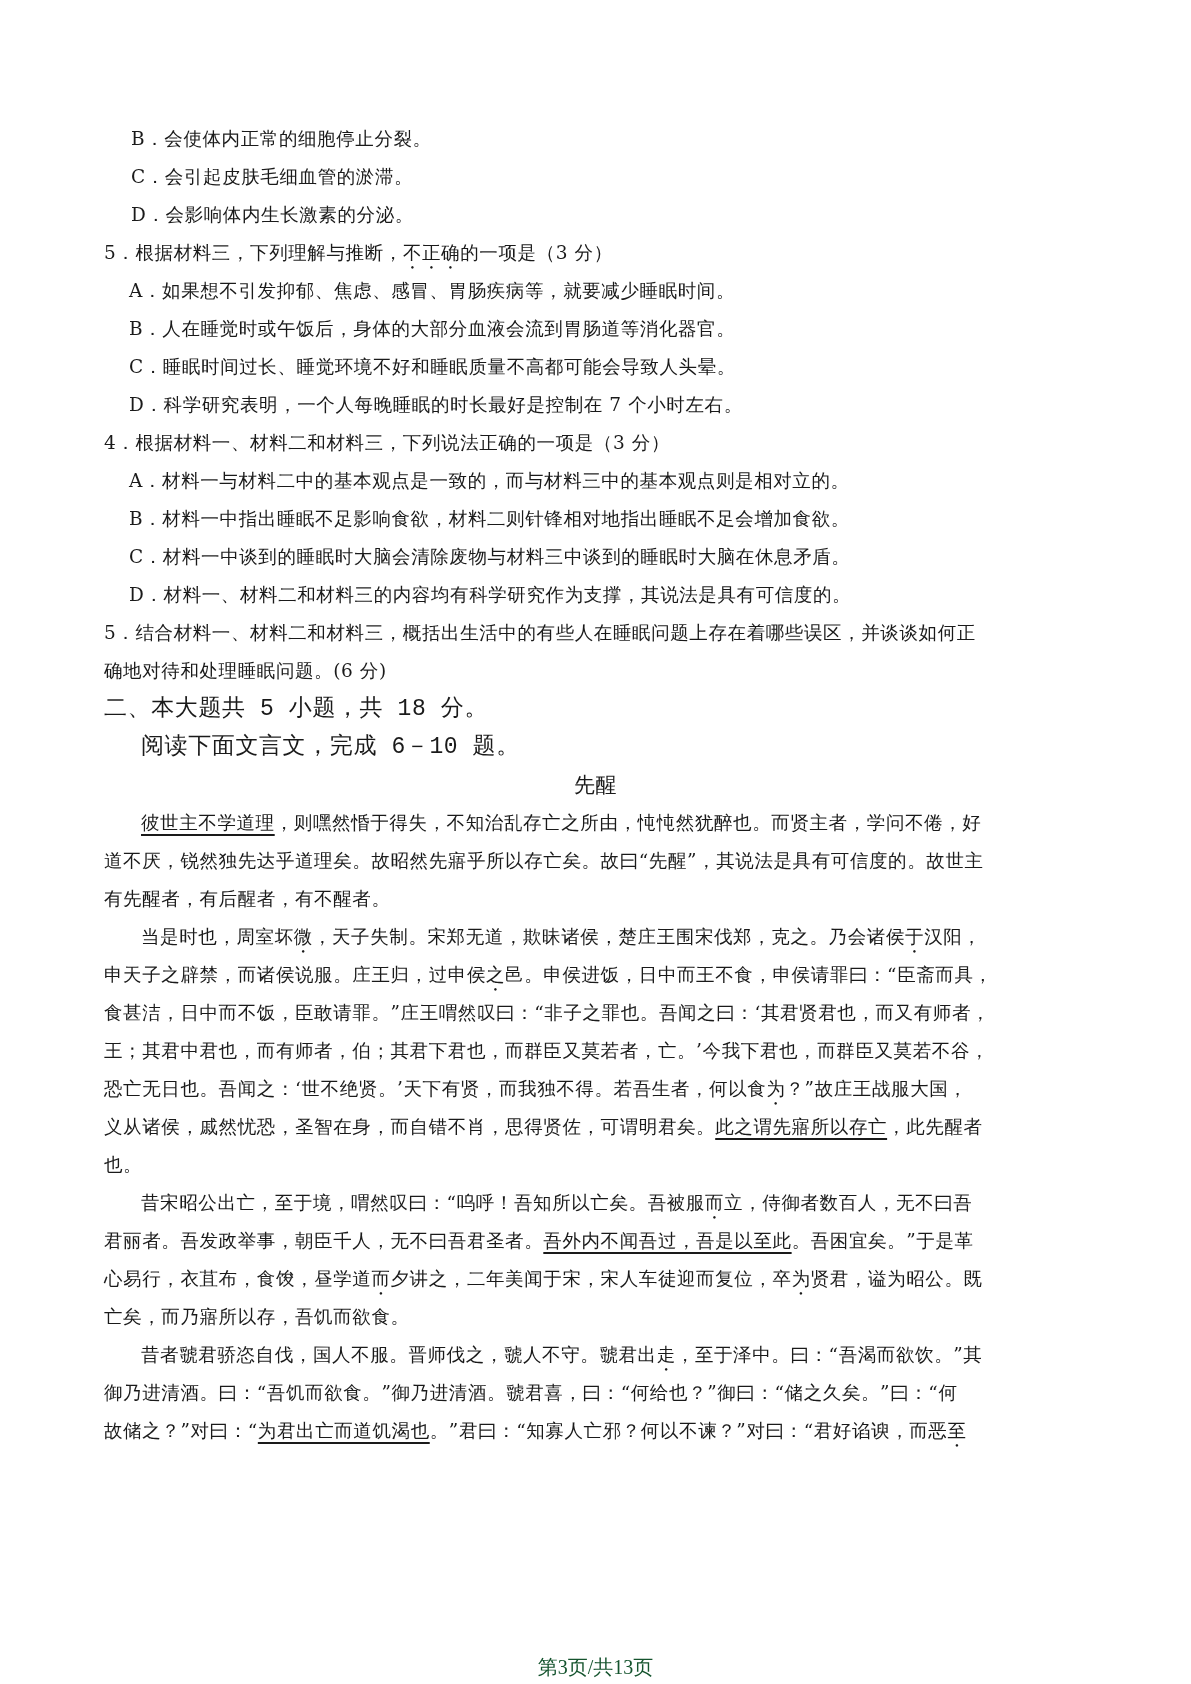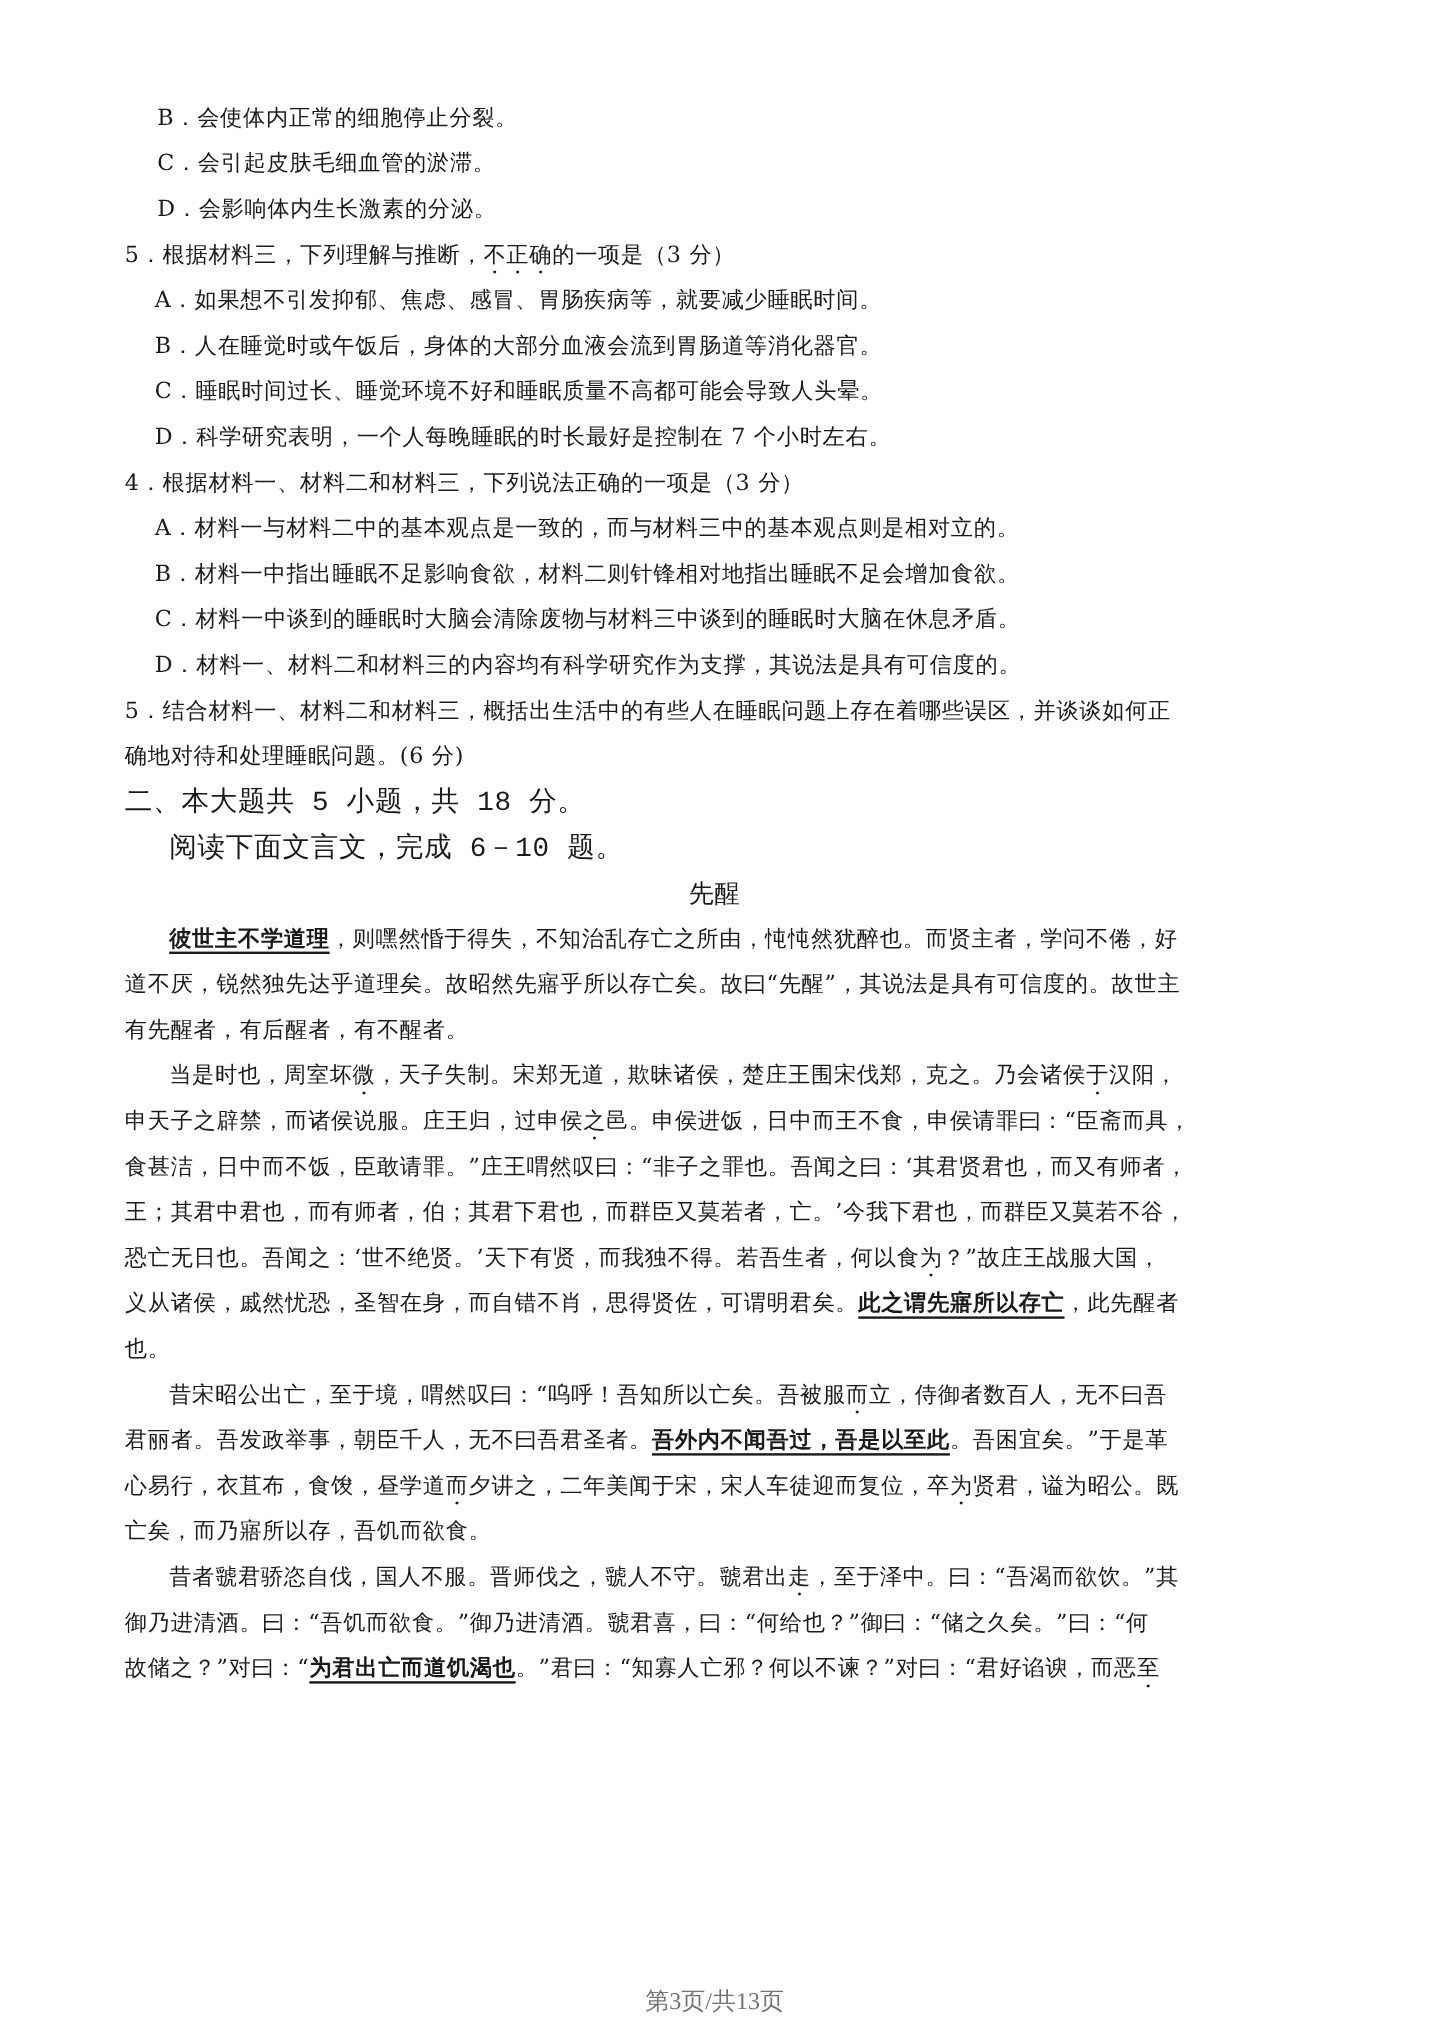--- a/index.html
+++ b/index.html
@@ -1,24 +1,24 @@
 <!DOCTYPE html>
 <html><head>
 <meta charset="utf-8">
 <style>
   html, body { margin: 0; padding: 0; background: #ffffff; }
   body { width: 1191px; height: 1684px; position: relative; overflow: hidden;
          font-family: "DejaVu Serif", "Liberation Serif", serif; color: #1a1a1a; }
-  .line { position: absolute; left: 0; white-space: nowrap; font-size: 18.5px; line-height: 24px; letter-spacing: 0.6px; }
+  .line { position: absolute; left: 0; white-space: nowrap; font-size: 18.5px; line-height: 24px; letter-spacing: 0.6px; margin-top: 40px; }
   .sans { font-family: Liberation Mono, monospace; font-size: 23px; }
   .title { font-family: "DejaVu Sans", "Liberation Sans", sans-serif; font-size: 21px; }
-  .ul { text-decoration: underline; text-decoration-thickness: 1.5px; text-underline-offset: 5px; font-weight: bold; }
+  .ul { text-decoration: underline; text-decoration-thickness: 1.5px; text-underline-offset: 5px; }
   .dot { text-emphasis: dot; text-emphasis-position: under; -webkit-text-emphasis: dot; -webkit-text-emphasis-position: under; }
   .footer { position: absolute; left: 0; width: 1191px; top: 1654px; text-align: center;
-            font-family: "Liberation Serif", serif; font-size: 20px; color: #737373; }
+            font-family: "Liberation Serif", serif; font-size: 20px; color: #14532d; }
 </style>
 </head>
 <body>
 
 <div class="line" style="top:87px;left:131px;">B．会使体内正常的细胞停止分裂。</div>
 <div class="line" style="top:125px;left:131px;">C．会引起皮肤毛细血管的淤滞。</div>
 <div class="line" style="top:163px;left:131px;">D．会影响体内生长激素的分泌。</div>
 
 <div class="line" style="top:201px;left:104px;">
   <span>5．根据材料三，下列理解与推断，</span><span class="dot">不正确</span><span>的一项是（3 分）</span>

